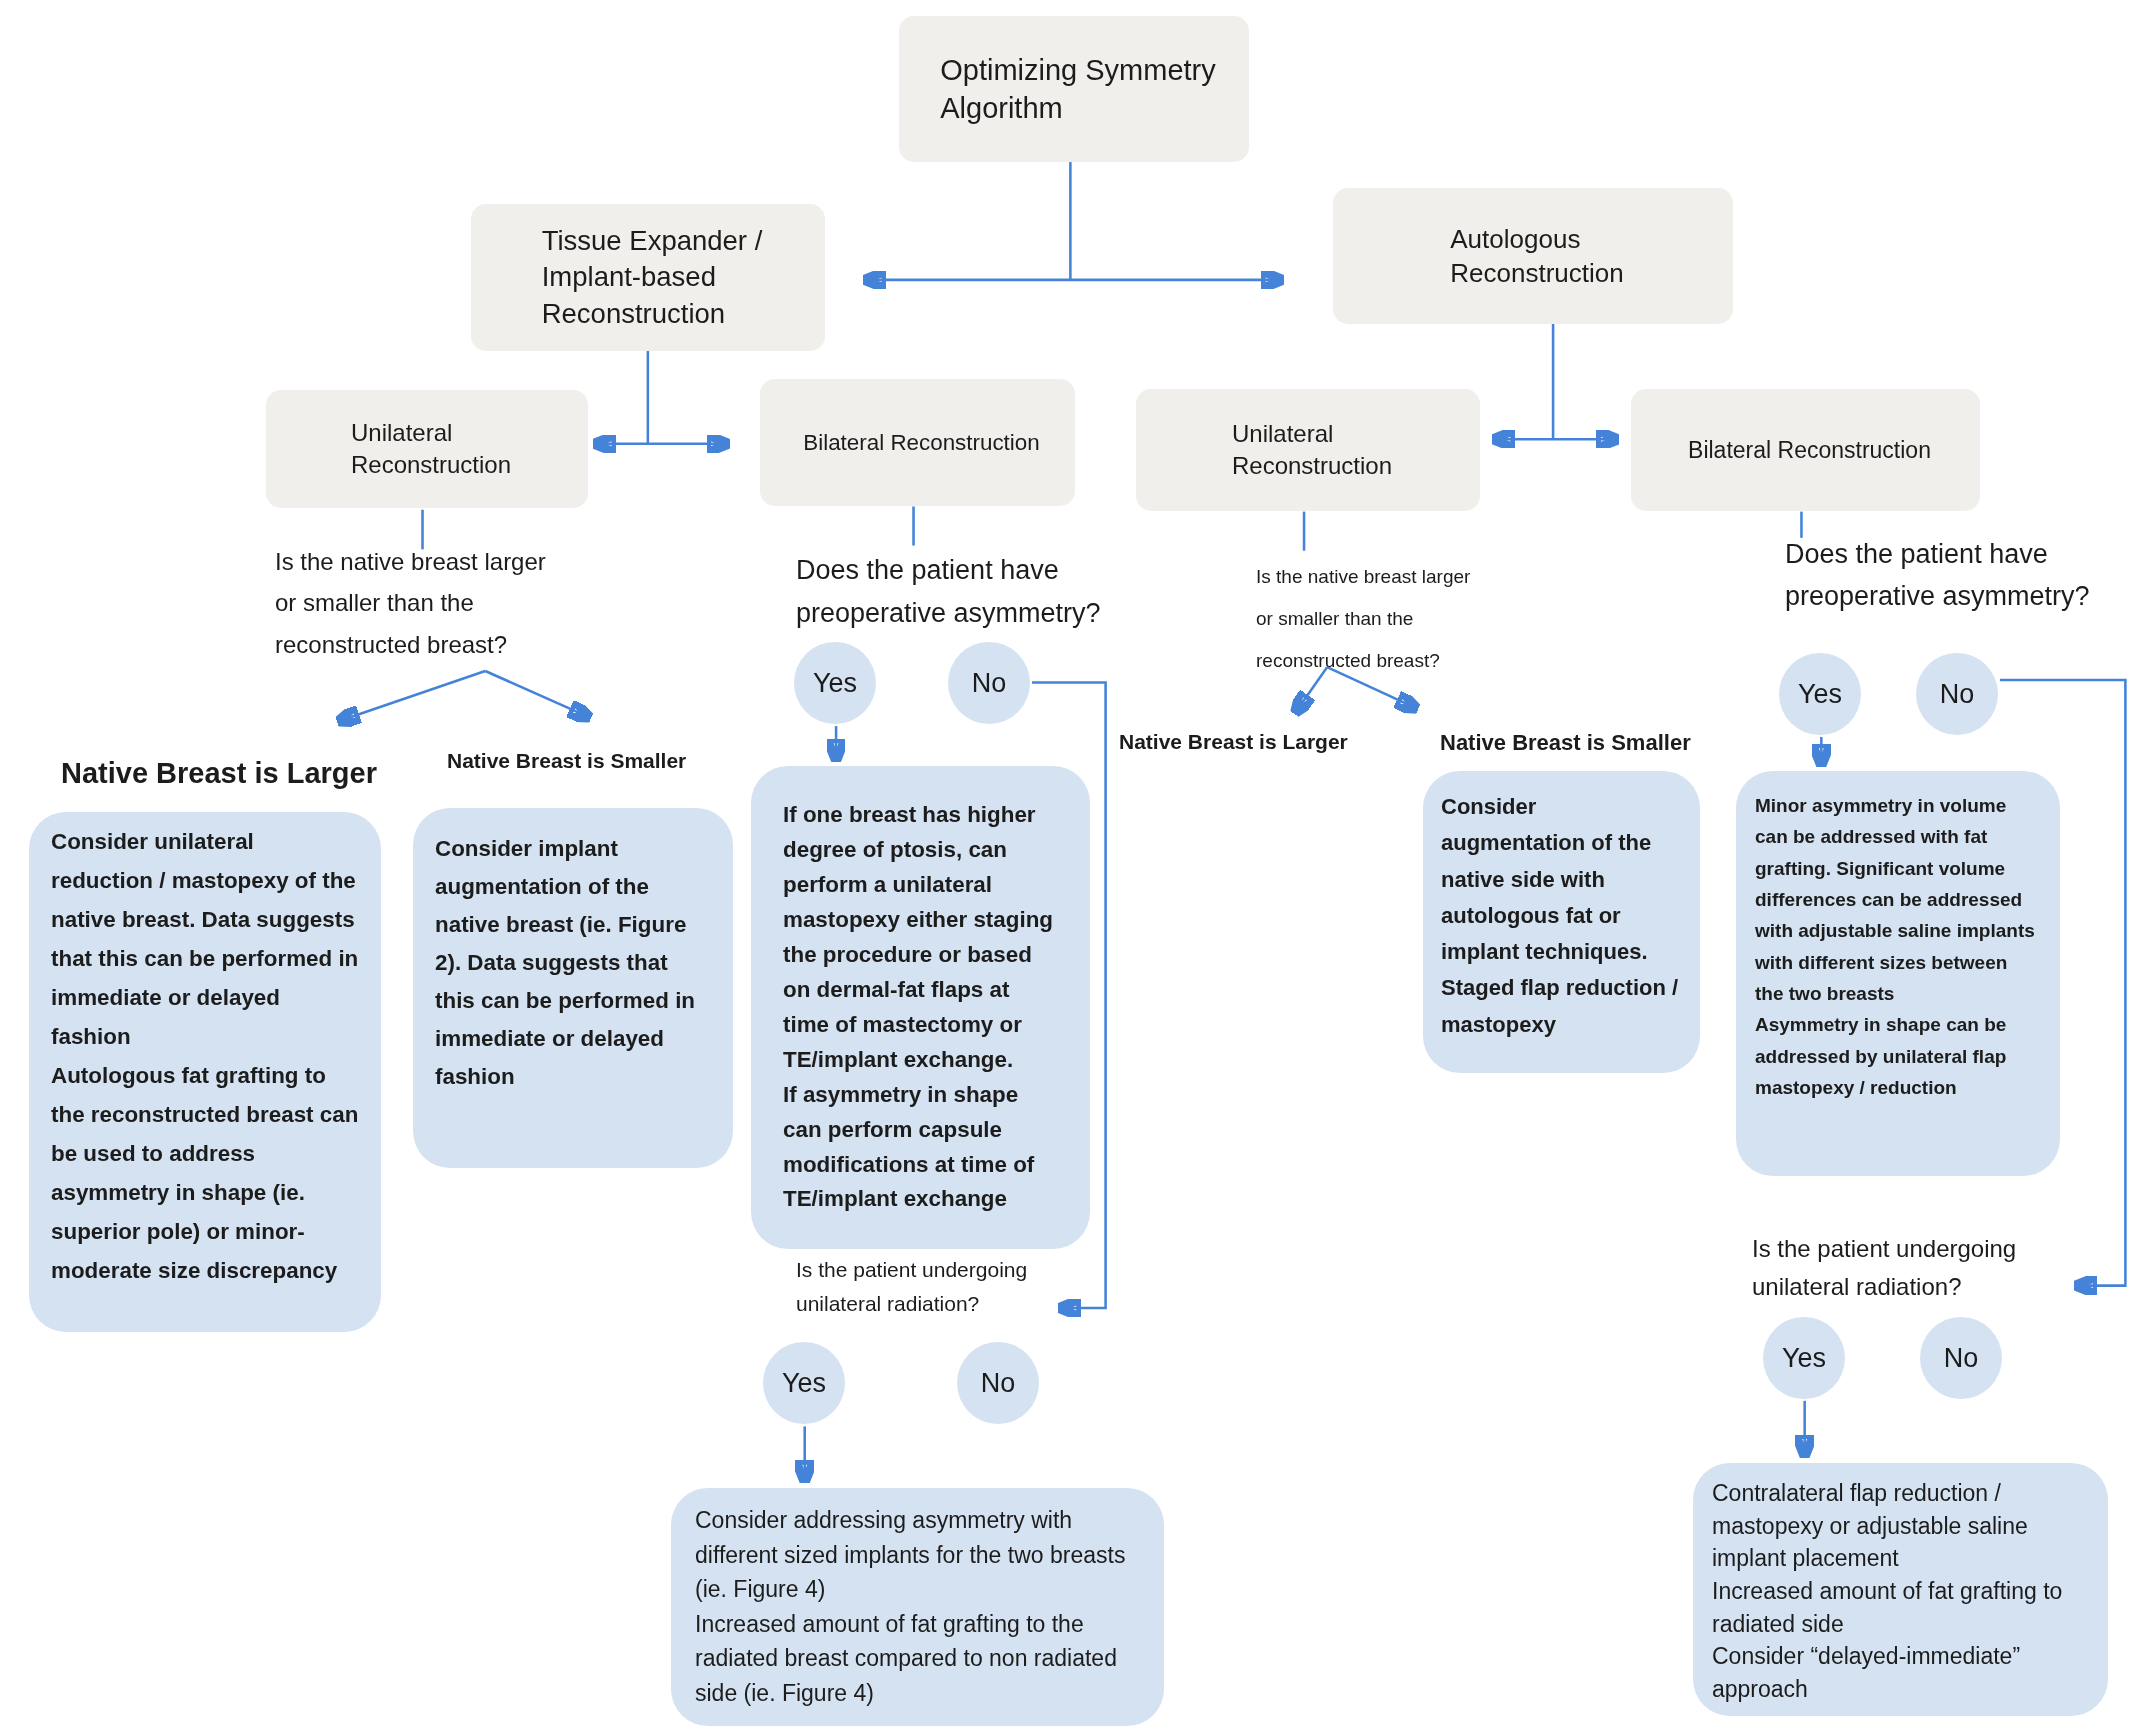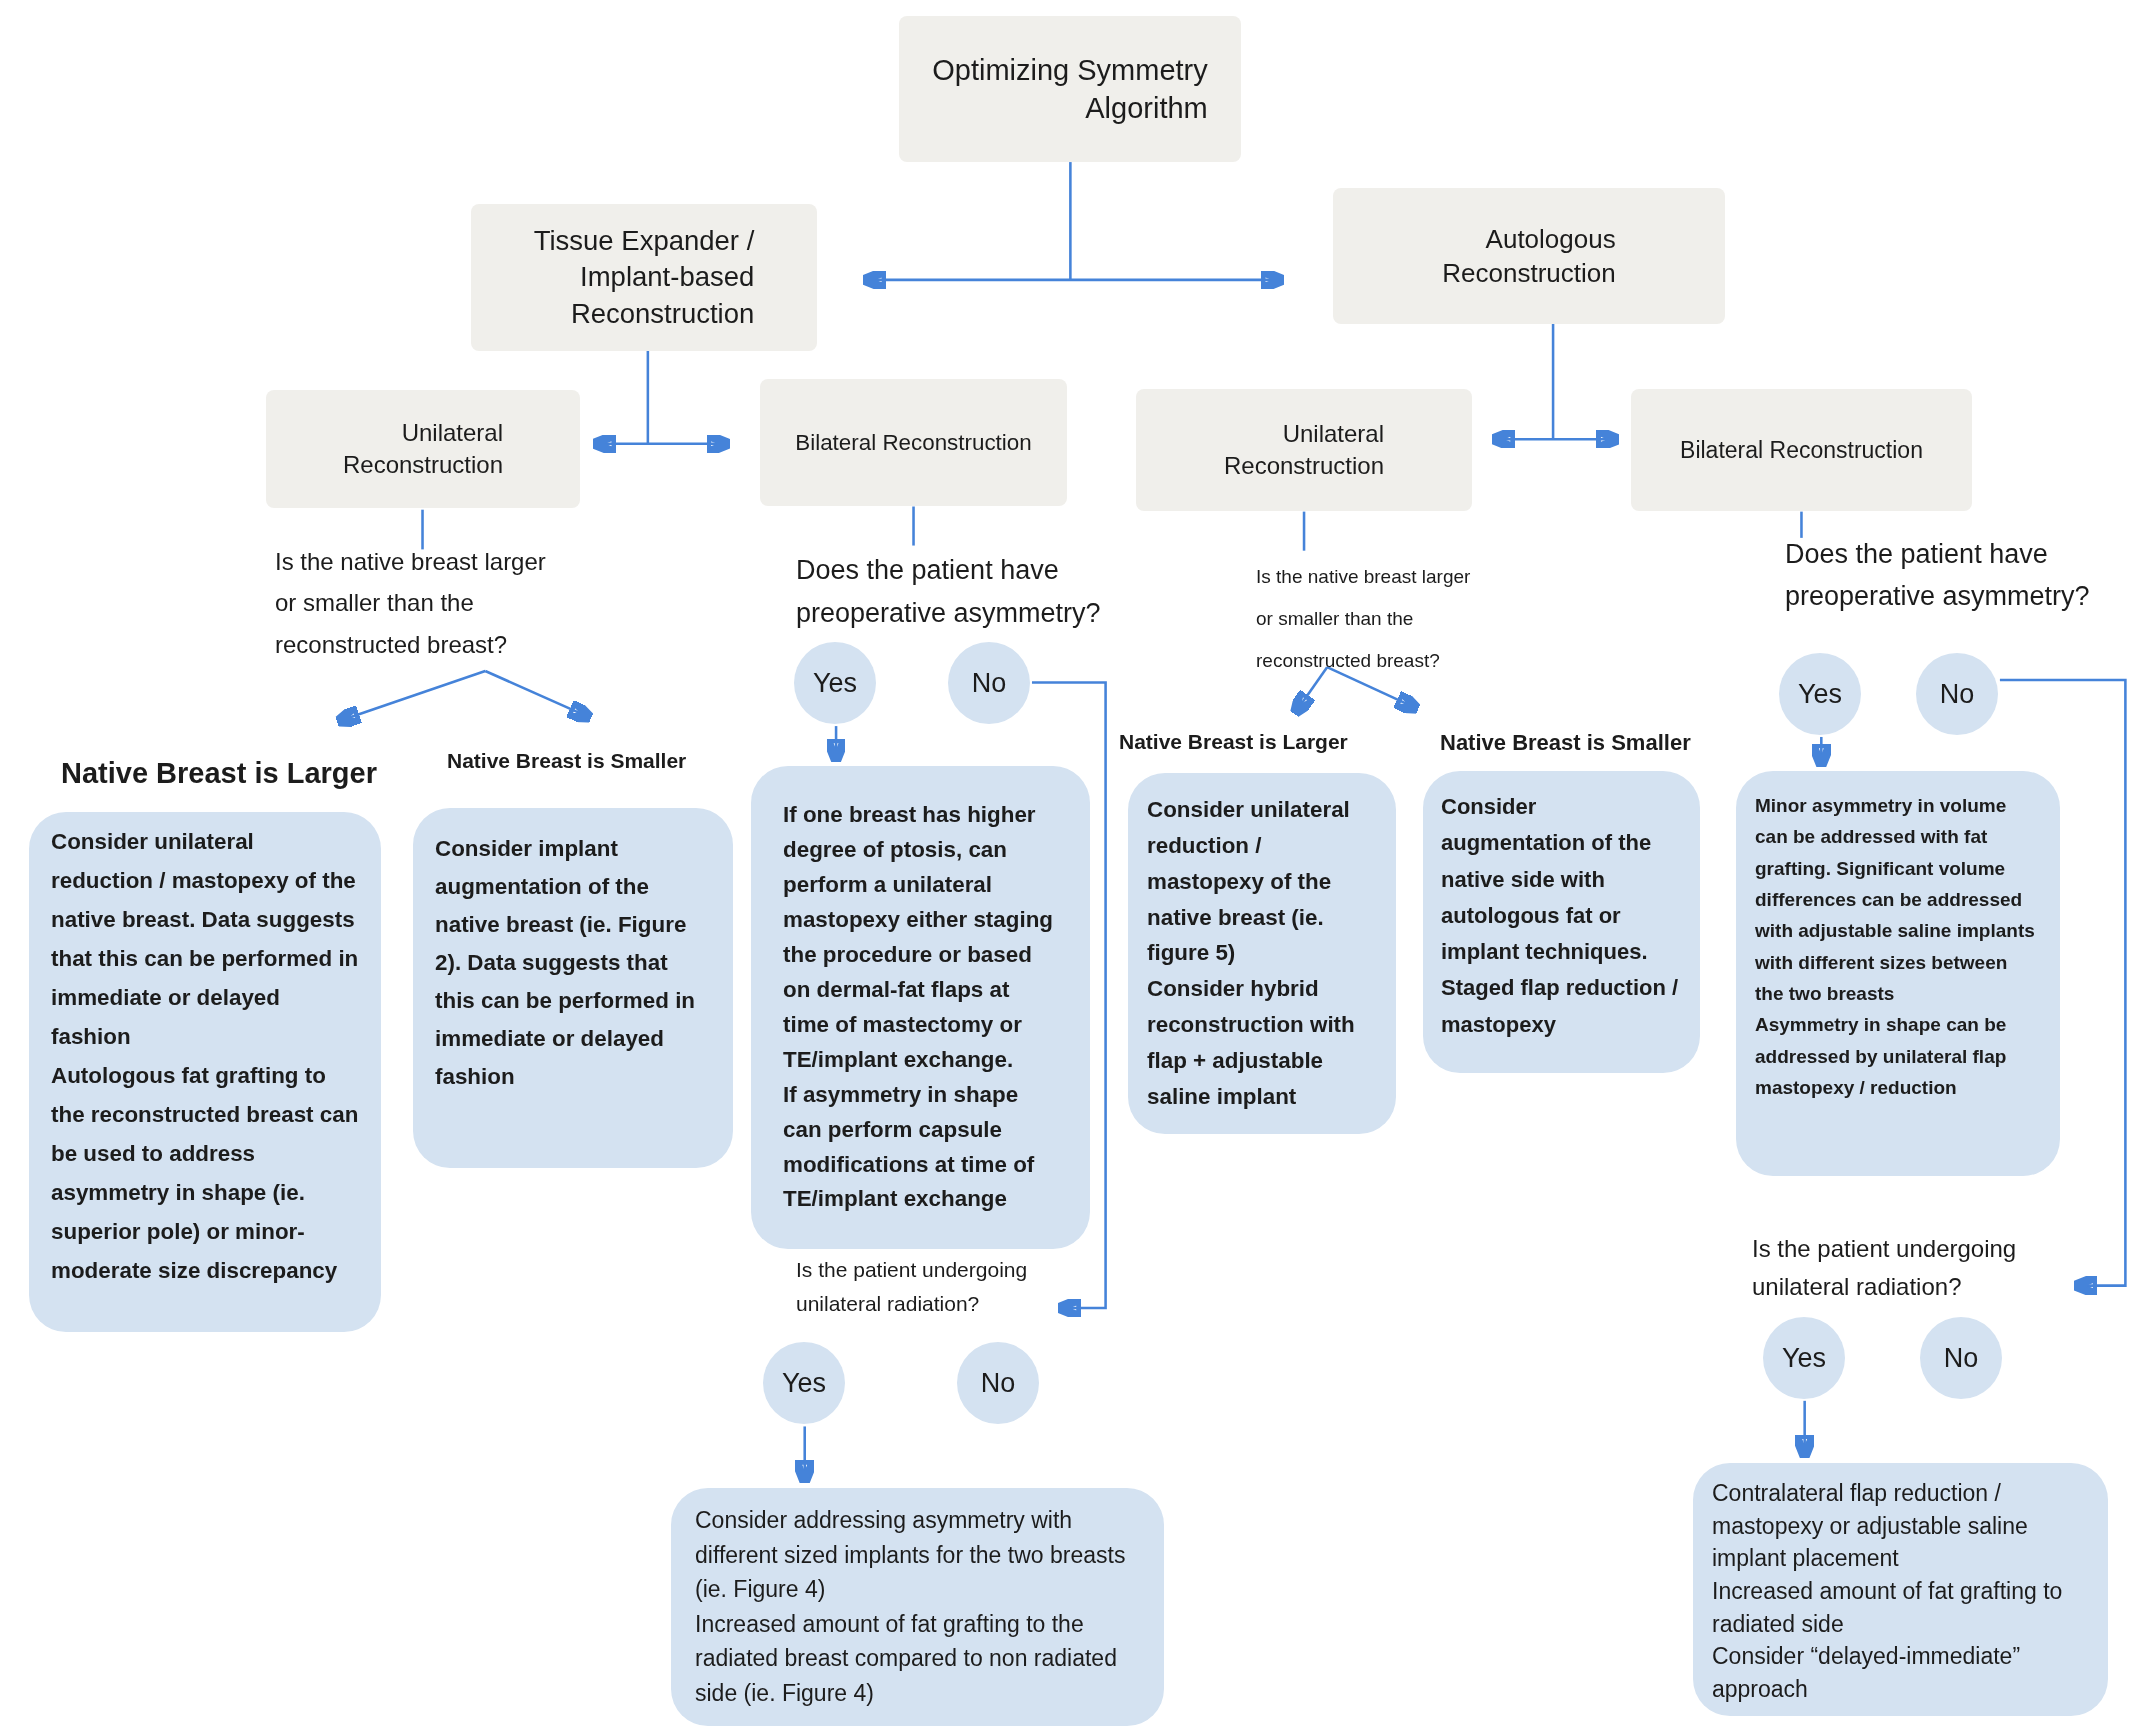--- a/index.html
+++ b/index.html
@@ -1,23 +1,23 @@
 <!DOCTYPE html>
 <html style="font-size:10.2px"><head>
 <meta charset="utf-8">
 <style>
   html,body{margin:0;padding:0;background:#ffffff;}
   body{width:2151px;height:1730px;overflow:hidden;
        font-family:"Liberation Sans", sans-serif;color:#1c1c1c;}
   .canvas{position:relative;width:2151px;height:1730px;background:#fff;}
   .wires{position:absolute;left:0;top:0;z-index:0;}
   .wires path{stroke:#4583d9;stroke-width:4;fill:none;}
-  .gnode{position:absolute;z-index:1;background:#f0efeb;border-radius:8px;
-         display:flex;align-items:center;justify-content:center;text-align:right;
-         white-space:pre-line;line-height:1.32;}
+  .gnode{position:absolute;z-index:1;background:#f0efeb;border-radius:15px;
+         display:flex;align-items:center;justify-content:center;text-align:left;
+         white-space:pre-line;line-height:1.32;padding-left:8px;}
   .bbox{position:absolute;z-index:1;background:#d4e2f1;border-radius:37px;
         white-space:pre-line;font-weight:700;box-sizing:border-box;}
   .circle{position:absolute;z-index:1;width:82px;height:82px;border-radius:50%;
           background:#d4e2f1;display:flex;align-items:center;justify-content:center;
           font-size:27px;}
   .question{position:absolute;z-index:1;white-space:pre-line;}
   .leaf-label{position:absolute;z-index:1;font-weight:700;white-space:nowrap;}
 
   
   .n-root{left:899px;top:16px;width:342px;height:146px;font-size:29px;}
@@ -142,22 +142,20 @@
   <div class="circle c4y1">Yes</div>
   <div class="circle c4n1">No</div>
   <div class="circle c4y2">Yes</div>
   <div class="circle c4n2">No</div>
 
   <div class="bbox b1">Consider unilateral reduction / mastopexy of the native breast. Data suggests that this can be performed in immediate or delayed fashion
 Autologous fat grafting to the reconstructed breast can be used to address asymmetry in shape (ie. superior pole) or minor-moderate size discrepancy</div>
   <div class="bbox b2">Consider implant augmentation of the native breast (ie. Figure 2). Data suggests that this can be performed in immediate or delayed fashion</div>
   <div class="bbox b3">If one breast has higher degree of ptosis, can perform a unilateral mastopexy either staging the procedure or based on dermal-fat flaps at time of mastectomy or TE/implant exchange.
 If asymmetry in shape can perform capsule modifications at time of TE/implant exchange</div>
-  <div class="bbox b4">Consider unilateral reduction / mastopexy of the native breast (ie. figure 5)
-Consider hybrid reconstruction with flap + adjustable saline implant</div>
   <div class="bbox b5">Consider
 augmentation of the native side with autologous fat or implant techniques.
 Staged flap reduction / mastopexy</div>
   <div class="bbox b6">Minor asymmetry in volume can be addressed with fat grafting. Significant volume differences can be addressed with adjustable saline implants with different sizes between the two breasts
 Asymmetry in shape can be addressed by unilateral flap mastopexy / reduction</div>
   <div class="bbox b7">Consider addressing asymmetry with different sized implants for the two breasts (ie. Figure 4)
 Increased amount of fat grafting to the radiated breast compared to non radiated side (ie. Figure 4)</div>
   <div class="bbox b8">Contralateral flap reduction / mastopexy or adjustable saline implant placement
 Increased amount of fat grafting to radiated side
 Consider “delayed-immediate” approach</div>

